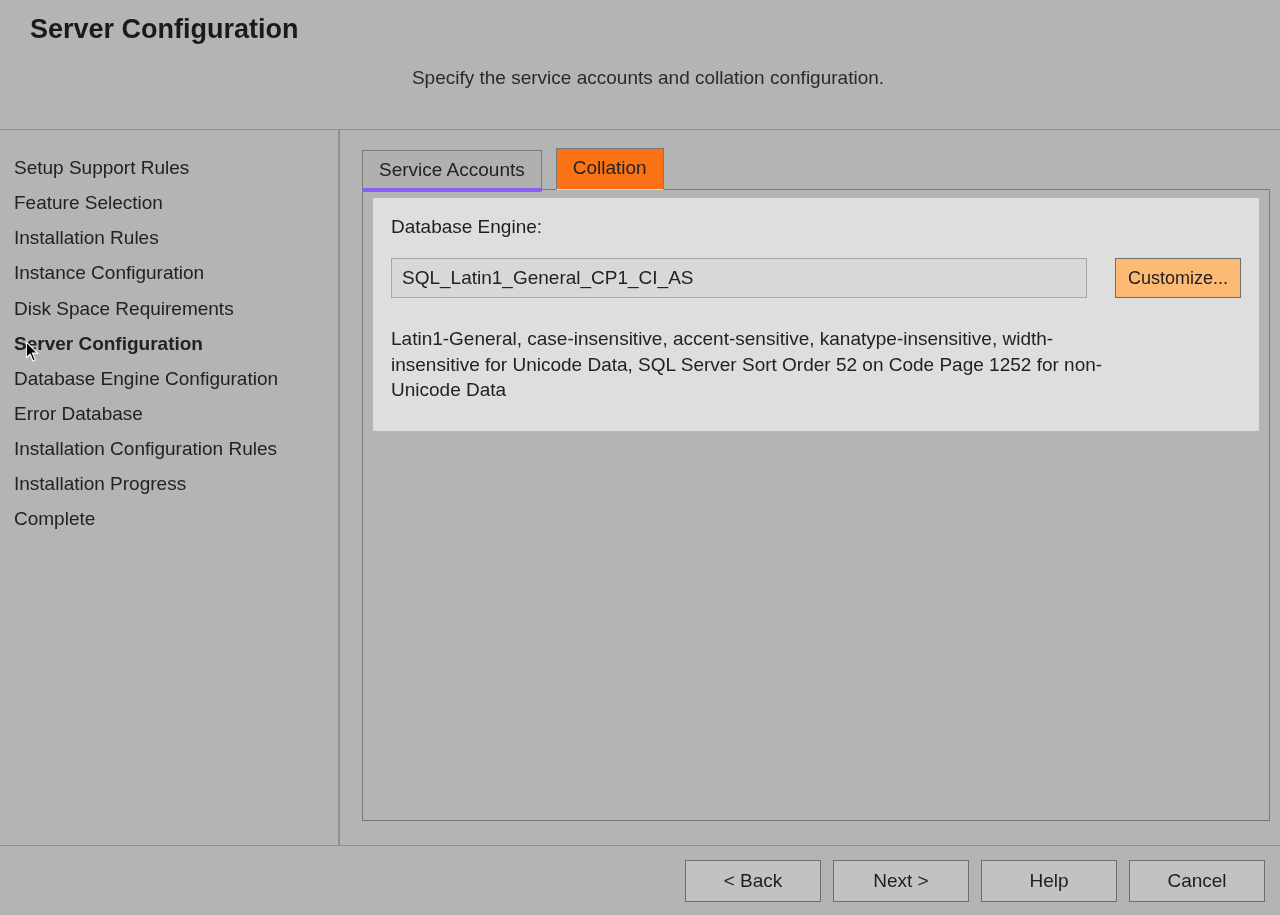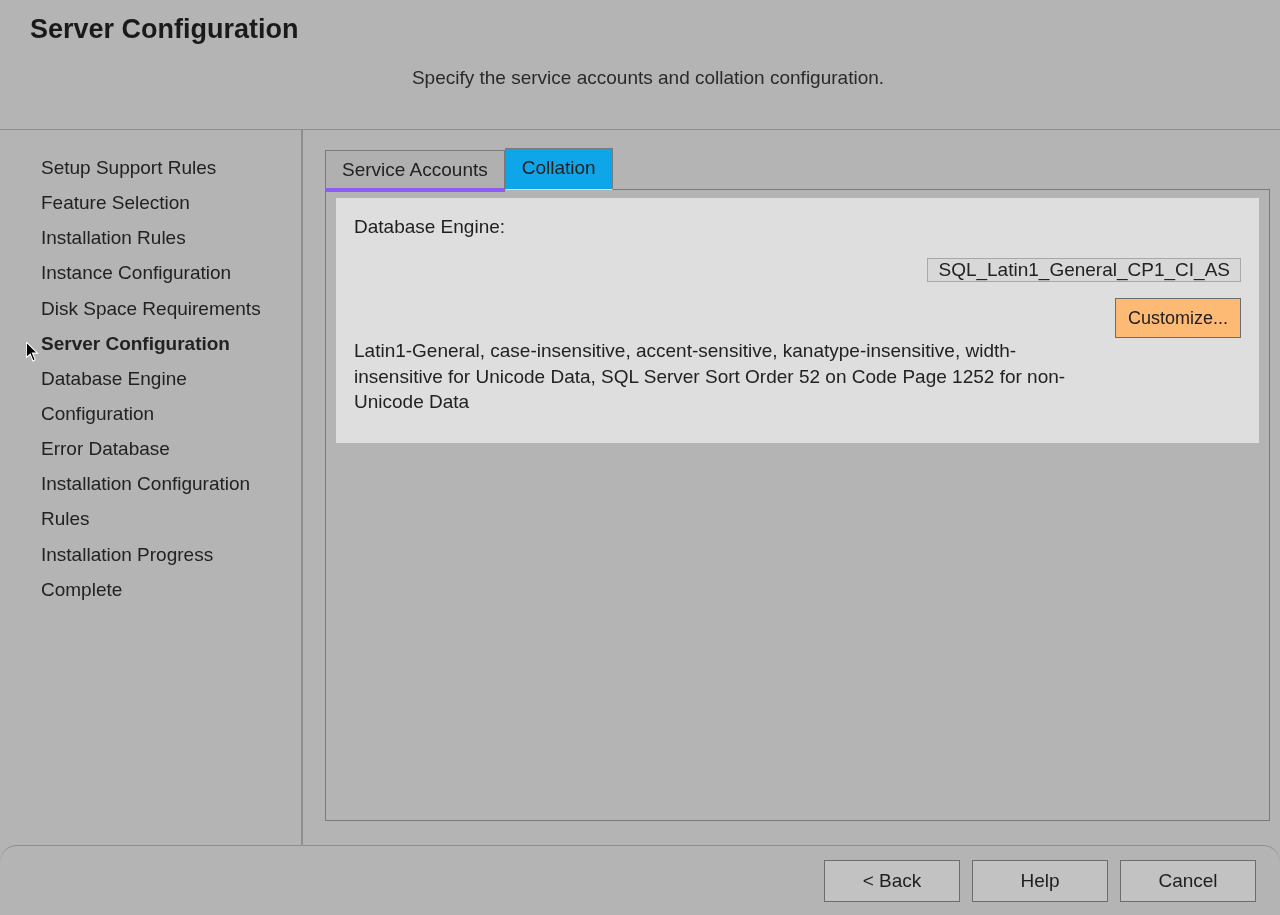--- a/index.html
+++ b/index.html
@@ -26,24 +26,23 @@
     margin-left: 16px;
     font-size: 19px;
     color: #2a2a2a;
     text-align: center;
   }
   .body {
     display: flex;
     height: 715px;
   }
   .sidebar {
-    width: 276px;
+    width: 340px;
     border-right: 2px solid #8f8f8f;
     padding: 20px 0 0 14px;
-    margin-left: 27px;
   }
   .sidebar .step {
     font-size: 19px;
     line-height: 1.85;
     color: #222;
     cursor: default;
   }
   .sidebar .step.current {
     font-weight: 700;
   }
@@ -65,47 +64,47 @@
     color: #222;
     margin-right: 0px;
     position: relative;
     cursor: default;
   }
   .tab.inactive {
     border-bottom: 4px solid #8b5cf6;
     top: 2px;
   }
   .tab.active {
-    background: #0ea5e9;
+    background: #f97316;
     border-bottom: 1px solid #dedede;
     z-index: 3;
+    margin-left: 14px;
   }
   .tab-panel {
     border: 1px solid #7a7a7a;
     background: #b4b4b4;
     height: 632px;
     margin-top: -1px;
     position: relative;
     z-index: 1;
   }
   .engine-box {
     margin: 8px 10px 0 10px;
     background: #dedede;
     padding: 18px 18px 28px 18px;
   }
   .engine-label {
     font-size: 19px;
     color: #1f1f1f;
   }
   .engine-row {
     display: flex;
-    gap: 16px;
+    gap: 28px;
     margin-top: 20px;
-    align-items: flex-end;
-    flex-direction: column;
+    align-items: flex-start;
   }
   .collation-input {
     flex: 1;
     height: 40px;
     border: 1px solid #a8a8a8;
     background: #d8d8d8;
     padding: 0 10px;
     font-size: 19px;
     color: #222;
     display: flex;
@@ -114,35 +113,34 @@
   .customize-btn {
     width: 126px;
     height: 40px;
     border: 1px solid #6d6d6d;
     background: #fdba74;
     font-size: 18px;
     color: #1e1e1e;
     cursor: pointer;
   }
   .engine-desc {
-    margin-top: 0;
+    margin-top: 28px;
     font-size: 19px;
     line-height: 1.35;
     color: #222;
     max-width: 720px;
   }
   .footer {
     height: 70px;
     border-top: 1px solid #8f8f8f;
     display: flex;
     justify-content: flex-end;
     align-items: center;
-    padding-right: 24px;
+    padding-right: 15px;
     gap: 12px;
-    border-radius: 17px;
   }
   .footer button {
     width: 136px;
     height: 42px;
     border: 1px solid #6d6d6d;
     background: #c2c2c2;
     font-size: 19px;
     color: #1e1e1e;
     cursor: pointer;
   }
@@ -194,19 +192,20 @@
         </div>
         <div class="engine-desc">Latin1-General, case-insensitive, accent-sensitive, kanatype-insensitive, width-insensitive for Unicode Data, SQL Server Sort Order 52 on Code Page 1252 for non-Unicode Data</div>
       </div>
     </div>
   </div>
 
 </div>
 
 <div class="footer">
   <button>&lt; Back</button>
+  <button>Next &gt;</button>
   <button>Help</button>
   <button>Cancel</button>
 </div>
 
 <svg class="cursor" viewBox="0 0 12 18">
   <path d="M0 0 L0 14 L3.5 11 L6 17 L8 16 L5.5 10 L10 10 Z" fill="#000" stroke="#fff" stroke-width="1"></path>
 </svg>
 
 </body></html>

